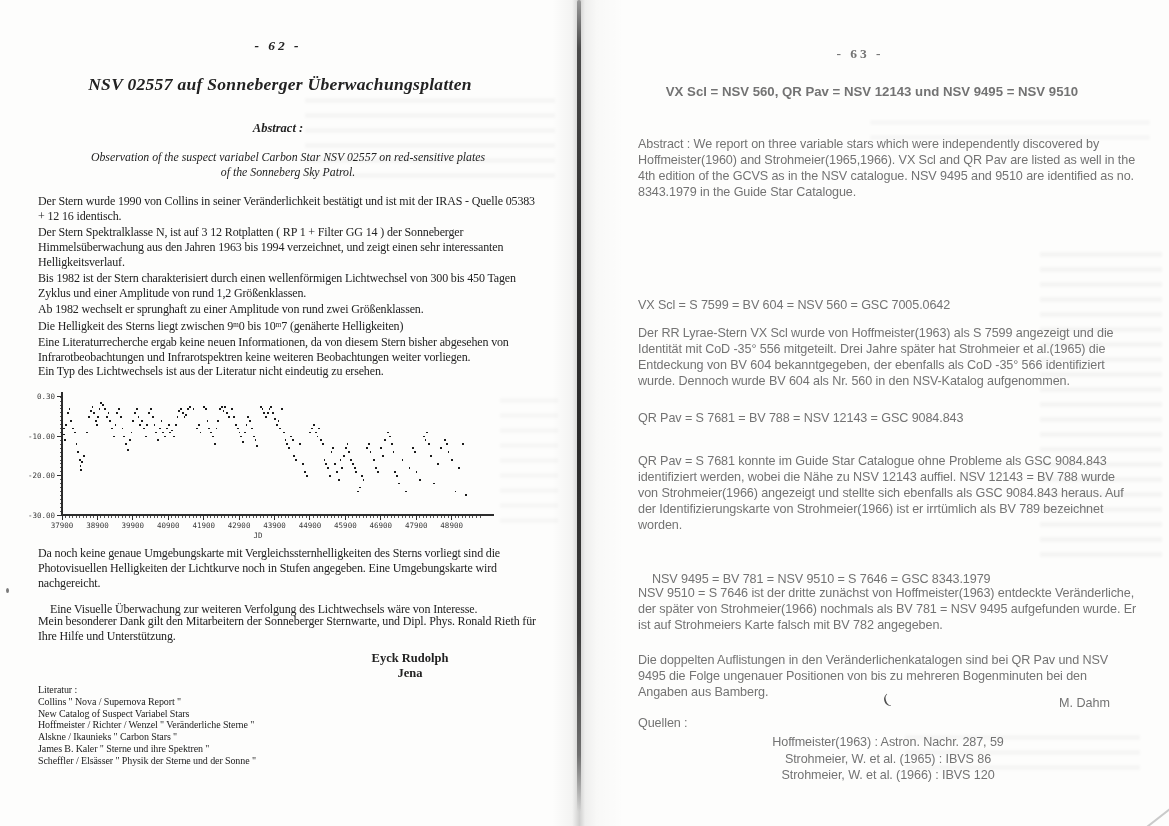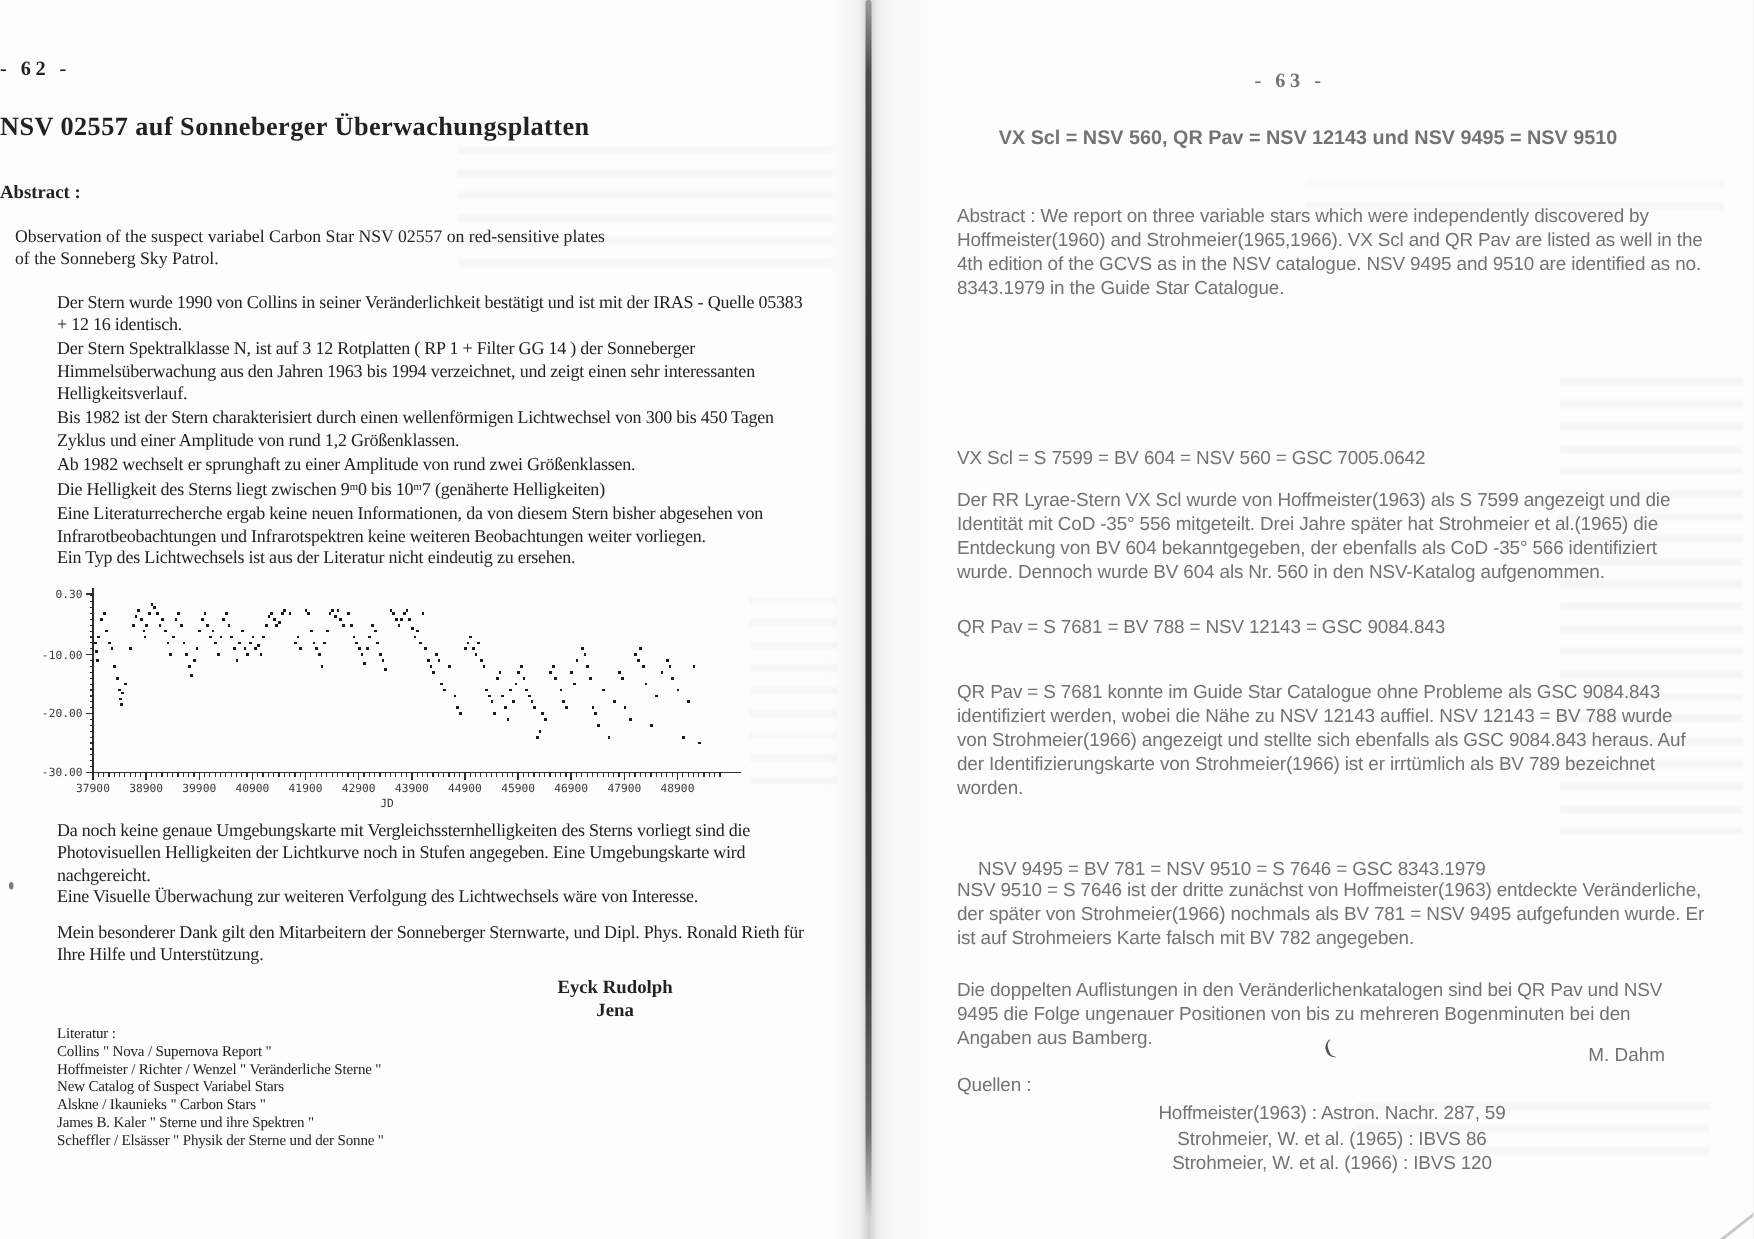--- a/index.html
+++ b/index.html
@@ -28,21 +28,21 @@
   }
   
   .ghost{
     position:absolute; pointer-events:none; opacity:.55; filter:blur(1.1px);
     background:repeating-linear-gradient(180deg, rgba(130,130,130,.14) 0 5px,
       rgba(0,0,0,0) 5px 15px);
   }
   .speck{position:absolute; background:#7a7a7a; border-radius:50%;}
   
   .pl{position:absolute; font-family:"Liberation Serif", serif; color:#222;}
-  .pl.center{}
+  .pl.center{text-align:center;font-style:italic;}
   .page-num-l{left:0; top:38px; width:556px; font-size:13.5px; font-weight:bold; letter-spacing:3px;}
   .title-l{left:0; top:74px; width:560px; font-size:17.5px; font-weight:bold; letter-spacing:.3px;}
   .abstract-h-l{left:0; top:121px; width:556px; font-size:12.5px; font-weight:bold;}
   .abs-line{left:10px; width:556px; font-size:11.8px;}
   .body-l{left:38px; width:505px; font-size:12px; line-height:15.2px; letter-spacing:-.15px;}
   .sig-l{left:330px; top:651px; width:160px; text-align:center; font-size:12.5px; font-weight:bold; line-height:15px;}
   .lit{left:38px; width:480px; font-size:10px; line-height:11.7px; letter-spacing:-.1px;}
   
   .chart-wrap{position:absolute; left:26px; top:384px; width:474px; height:160px;}
   .chart-wrap svg text{font-family:"DejaVu Sans Mono", monospace; fill:#3a3a3a;}
@@ -469,33 +469,33 @@
         <rect x="419.80169491525425" y="59.406930693069306" width="1.8" height="1.8" fill="#1b1b1b"></rect>
         <rect x="421.5728813559322" y="67.26171617161717" width="1.8" height="1.8" fill="#1b1b1b"></rect>
         <rect x="425.1152542372882" y="75.116501650165" width="1.8" height="1.8" fill="#1b1b1b"></rect>
         <rect x="428.6576271186441" y="106.53564356435643" width="1.8" height="1.8" fill="#1b1b1b"></rect>
         <rect x="432.20000000000005" y="82.97128712871287" width="1.8" height="1.8" fill="#1b1b1b"></rect>
         <rect x="435.74237288135595" y="59.406930693069306" width="1.8" height="1.8" fill="#1b1b1b"></rect>
         <rect x="439.2847457627119" y="110.46303630363036" width="1.8" height="1.8" fill="#1b1b1b"></rect>
       </svg></div>
 
   <p class="pl body-l" style="top:546px; margin:0;">Da noch keine genaue Umgebungskarte  mit Vergleichssternhelligkeiten des Sterns vorliegt sind die Photovisuellen Helligkeiten der Lichtkurve noch in Stufen angegeben. Eine Umgebungskarte wird nachgereicht.</p>
-  <p class="pl body-l" style="top:590px; margin:0;">Eine Visuelle Überwachung zur weiteren Verfolgung des Lichtwechsels wäre von Interesse.</p>
+  <p class="pl body-l" style="top:590px; margin:12px;">Eine Visuelle Überwachung zur weiteren Verfolgung des Lichtwechsels wäre von Interesse.</p>
   <p class="pl body-l" style="top:614px; margin:0;">Mein besonderer Dank gilt den Mitarbeitern der Sonneberger Sternwarte, und Dipl. Phys. Ronald Rieth für Ihre Hilfe und Unterstützung.</p>
 
   <div class="pl sig-l">
     <div>Eyck Rudolph</div>
     <div>Jena</div>
   </div>
 
   <div class="pl lit" style="top:684px;">Literatur :</div>
   <div class="pl lit" style="top:696px;">
     <div>Collins " Nova / Supernova Report "</div>
+    <div>New  Catalog of  Suspect Variabel Stars</div>
     <div>Hoffmeister / Richter / Wenzel " Veränderliche Sterne "</div>
-    <div>New  Catalog of  Suspect Variabel Stars</div>
     <div>Alskne / Ikaunieks " Carbon Stars "</div>
     <div>James B. Kaler " Sterne und ihre Spektren "</div>
     <div>Scheffler / Elsässer " Physik der Sterne und der Sonne "</div>
   </div>
 
   <div class="gutter-shadow"></div>
   <div class="gutter-line"></div>
   <div class="corner-fold"></div>
 
   <div class="pr page-num-r">- 63 -</div>

